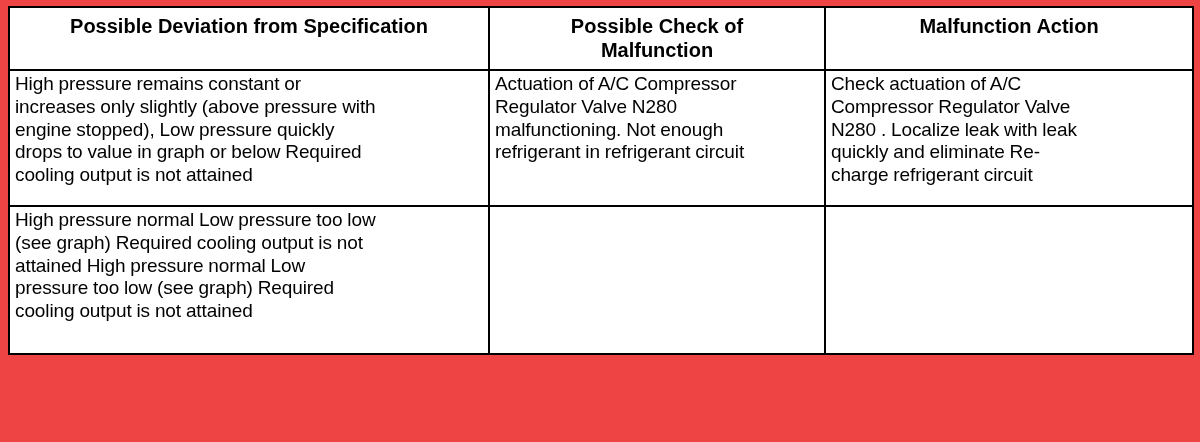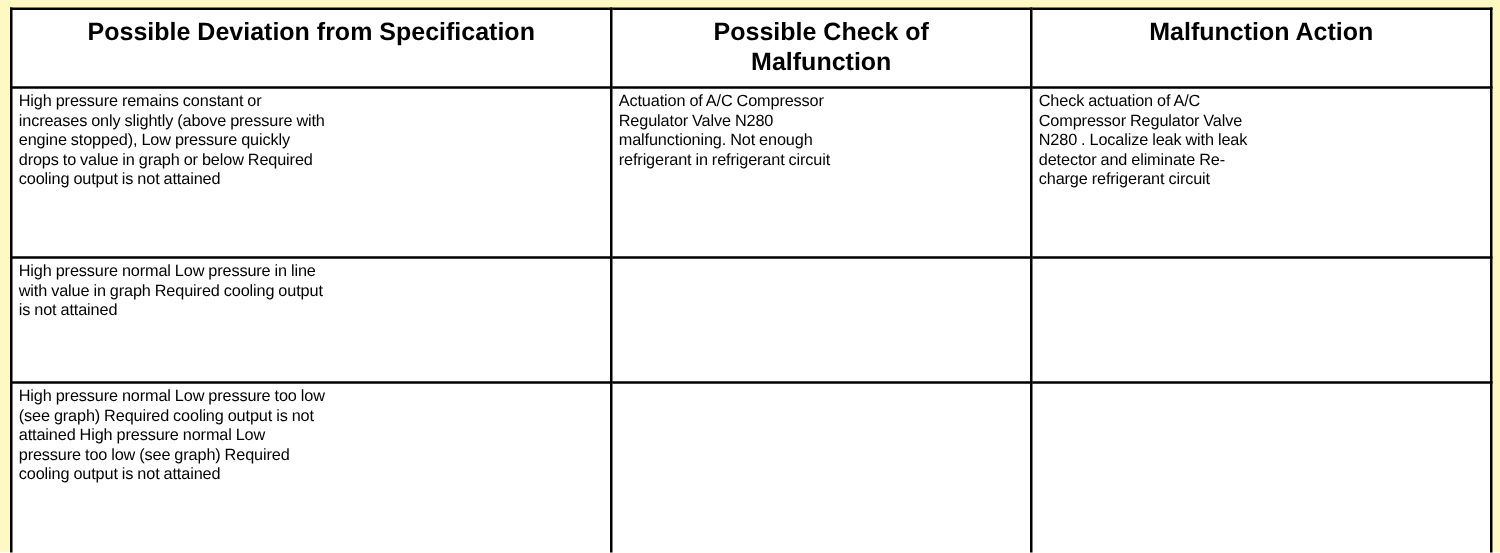--- a/index.html
+++ b/index.html
@@ -11,37 +11,37 @@
     width: 1200px;
     height: 442px;
     font-family: "Liberation Sans", sans-serif;
     color: #000000;
     overflow: hidden;
   }
   .page {
     position: relative;
     width: 1200px;
     height: 442px;
-    background: #fef9c3;
+    background: #ef4444;
   }
   table.diag-table {
     position: absolute;
     left: 8px;
     top: 6px;
     width: 1184px;
     border-collapse: collapse;
     table-layout: fixed;
     background: #ffffff;
   }
   table.diag-table td,
   table.diag-table th {
     border: 2px solid #000000;
     vertical-align: top;
     padding: 2px 5px 4px 5px;
-    font-size: 13px;
+    font-size: 19px;
     line-height: 1.20;
     font-family: "Liberation Sans", sans-serif;
   }
   table.diag-table thead th {
     text-align: center;
     font-weight: bold;
     font-size: 20px;
     padding-top: 6px;
     padding-bottom: 7px;
     vertical-align: top;
@@ -99,35 +99,22 @@
         <td class="body-cell">
           <span class="cell-text">Actuation of A/C Compressor
 Regulator Valve N280
 malfunctioning. Not enough
 refrigerant in refrigerant circuit</span>
         </td>
         <td class="body-cell">
           <span class="cell-text">Check actuation of A/C
 Compressor Regulator Valve
 N280 . Localize leak with leak
-detector and eliminate Re-
+quickly and eliminate Re-
 charge refrigerant circuit</span>
-        </td>
-      </tr>
-      <tr class="row-tall-2">
-        <td class="body-cell">
-          <span class="cell-text">High pressure normal Low pressure in line
-with value in graph Required cooling output
-is not attained</span>
-        </td>
-        <td class="body-cell">
-          <span class="cell-text"></span>
-        </td>
-        <td class="body-cell">
-          <span class="cell-text"></span>
         </td>
       </tr>
       <tr class="row-tall-3">
         <td class="body-cell">
           <span class="cell-text">High pressure normal Low pressure too low
 (see graph) Required cooling output is not
 attained High pressure normal Low
 pressure too low (see graph) Required
 cooling output is not attained</span>
         </td>

